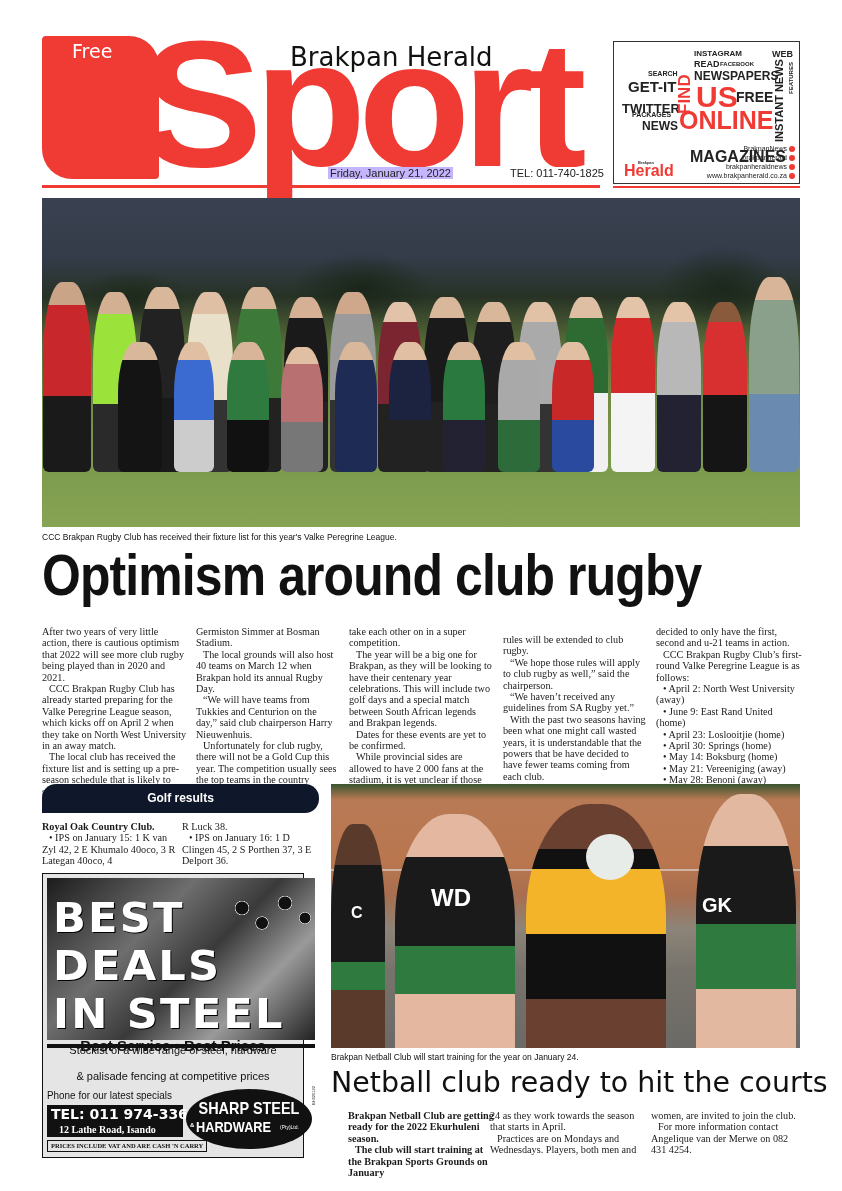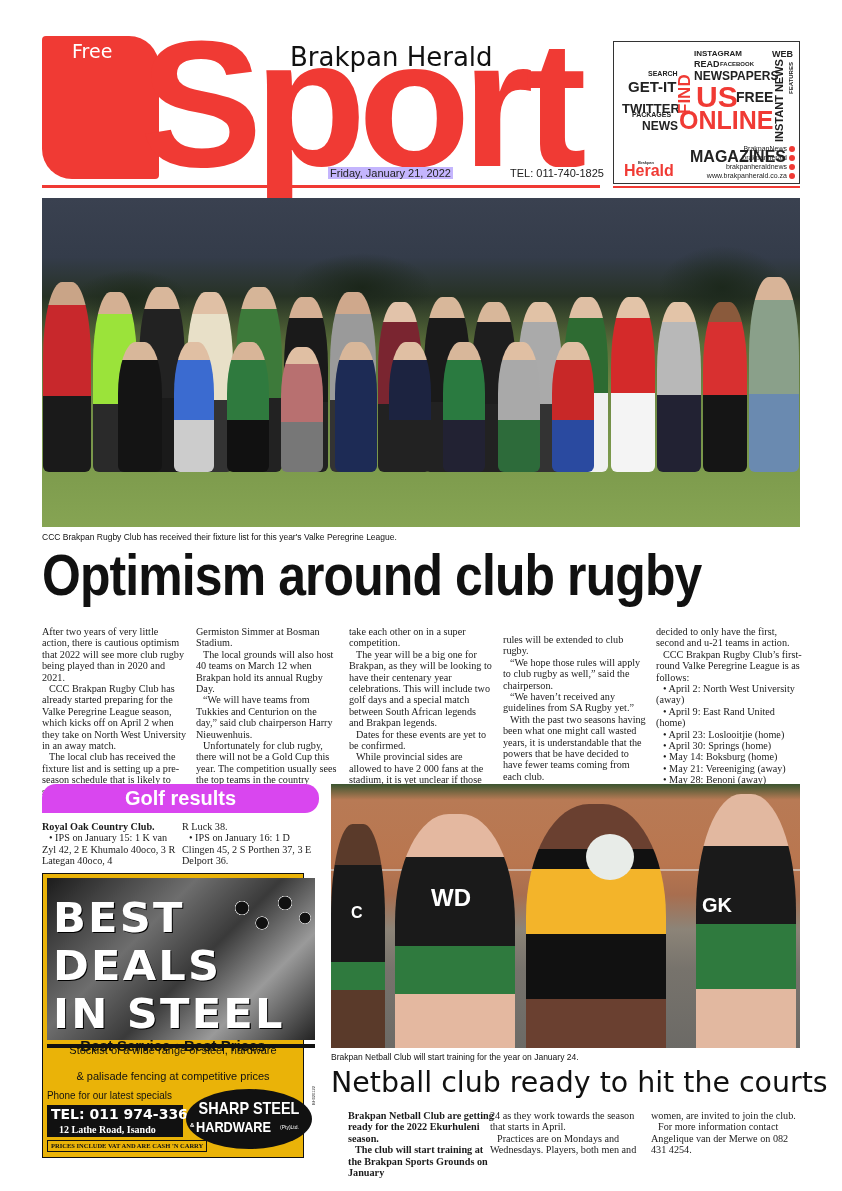--- a/index.html
+++ b/index.html
@@ -38,24 +38,24 @@
   .player { border-radius: 40% 40% 6px 6px; }
   .caption { position: absolute; font-family: "Liberation Sans", sans-serif; font-size: 8.5px; color: #111; white-space: nowrap; }
 
   .headline-rugby { position: absolute; left: 42px; top: 546px; font-family: "Liberation Sans", sans-serif; font-weight: 700; font-size: 58px; letter-spacing: -1px; line-height: 1; transform: scaleX(0.86); transform-origin: left top; white-space: nowrap; color: #111; }
 
   .col { position: absolute; font-size: 10.2px; line-height: 11.4px; color: #1a1a1a; }
   .col p { text-indent: 0; }
   .col p.ind { text-indent: 7px; }
 
   
-  .golf-banner { position: absolute; left: 42px; top: 784px; width: 277px; height: 29px; background: #d946ef; border-radius: 14px 14px 14px 0; color: #fff; font-family: "Liberation Sans", sans-serif; font-weight: 700; font-size: 20px; text-align: center; line-height: 29px; }
-
-  
-  .steel-ad { position: absolute; left: 42px; top: 873px; width: 262px; height: 285px; border: 1.5px solid #111; background: #eab308; }
+  .golf-banner { position: absolute; left: 42px; top: 784px; width: 277px; height: 29px; background: #0f172a; border-radius: 14px 14px 14px 0; color: #fff; font-family: "Liberation Sans", sans-serif; font-weight: 700; font-size: 12px; text-align: center; line-height: 29px; }
+
+  
+  .steel-ad { position: absolute; left: 42px; top: 873px; width: 262px; height: 285px; border: 1.5px solid #111; background: #e5e5e5; }
   .steel-img { position: absolute; left: 4px; top: 4px; width: 268px; height: 162px;
     background:
       radial-gradient(circle 12px at 195px 30px, #111 50%, #ddd 58%, transparent 62%),
       radial-gradient(circle 11px at 215px 45px, #111 50%, #ddd 58%, transparent 62%),
       radial-gradient(circle 12px at 238px 25px, #111 50%, #ddd 58%, transparent 62%),
       radial-gradient(circle 10px at 258px 40px, #111 50%, #ddd 58%, transparent 62%),
       linear-gradient(135deg, #1c1c1c 0%, #6e6e6e 35%, #3a3a3a 55%, #9a9a9a 75%, #222 100%);
     overflow: hidden; }
   .steel-word { position: absolute; left: 6px; color: #fff; font-family: "DejaVu Sans", sans-serif; font-weight: 700; font-size: 40px; letter-spacing: 2px; line-height: 1; transform: scaleX(1.08); transform-origin: left top; text-shadow: 1px 1px 0 #000; }
   .steel-sub { position: absolute; left: 0; width: 100%; text-align: center; font-family: "Liberation Sans", sans-serif; }
@@ -168,21 +168,21 @@
   <p>rules will be extended to club rugby.</p>
   <p class="ind">“We hope those rules will apply to club rugby as well,” said the chairperson.</p>
   <p class="ind">“We haven’t received any guidelines from SA Rugby yet.”</p>
   <p class="ind">With the past two seasons having been what one might call wasted years, it is understandable that the powers that be have decided to have fewer teams coming from each club.</p>
   <p class="ind">There will not be a third team league this year, as the Valke have</p>
 </div>
 <div class="col" style="left:656px;top:626px;width:148px;">
   <p>decided to only have the first, second and u-21 teams in action.</p>
   <p class="ind">CCC Brakpan Rugby Club’s first-round Valke Peregrine League is as follows:</p>
   <p class="ind">• April 2: North West University (away)</p>
-  <p class="ind">• April 9: East Rand United (home)</p>
+  <p class="ind">• June 9: East Rand United (home)</p>
   <p class="ind">• April 23: Loslooitjie (home)</p>
   <p class="ind">• April 30: Springs (home)</p>
   <p class="ind">• May 14: Boksburg (home)</p>
   <p class="ind">• May 21: Vereeniging (away)</p>
   <p class="ind">• May 28: Benoni (away)</p>
 </div>
 
 <div class="golf-banner">Golf results</div>
 <div class="col" style="left:42px;top:821px;width:134px;">
   <p style="font-weight:700;">Royal Oak Country Club.</p>

